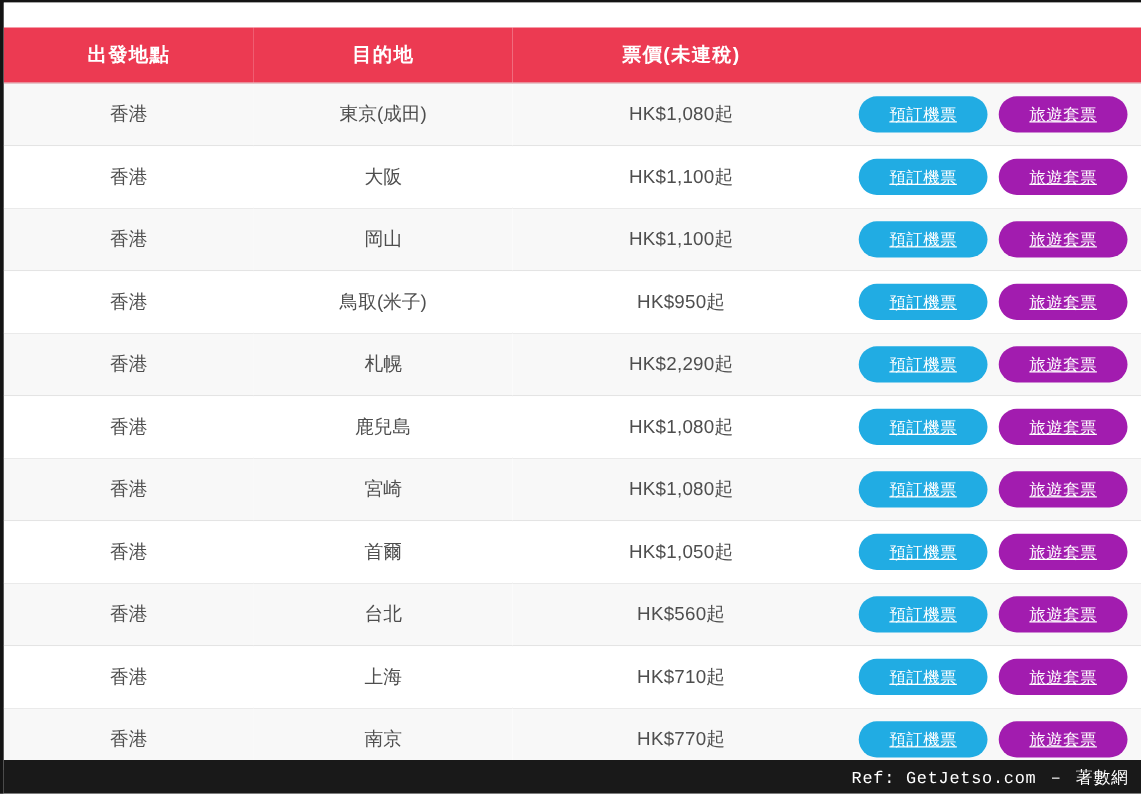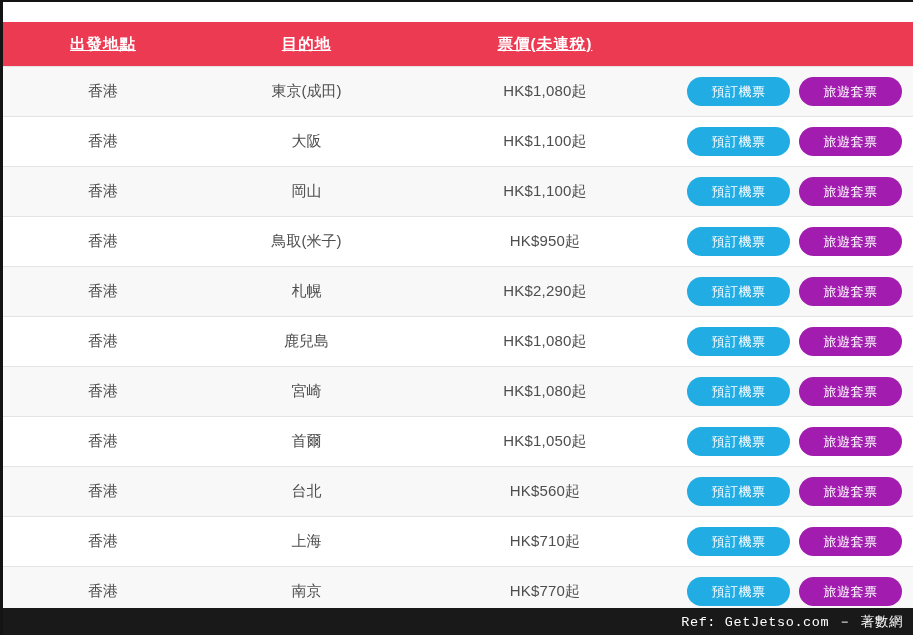--- a/index.html
+++ b/index.html
@@ -52,21 +52,20 @@
     background: #ec3a52;
     color: #ffffff;
     font-size: 15.5px;
     font-weight: bold;
     letter-spacing: 1px;
     height: 44px;
     padding: 0;
     text-align: center;
     vertical-align: middle;
     border: none;
-    text-decoration: underline;
   }
   thead th.actions-head { background: #ec3a52; }
 
   tbody tr { height: 49px; margin-left: 28px; }
   tbody tr.odd  td { background: #f8f8f8; }
   tbody tr.even td { background: #ffffff; }
   tbody td {
     border-top: 1px solid #e4e4e4;
     padding: 0;
     font-size: 15px;
@@ -97,20 +96,21 @@
     border: none;
     border-radius: 16px;
     color: #ffffff;
     font-size: 13px;
     font-family: "Liberation Sans", "DejaVu Sans", sans-serif;
     letter-spacing: 0.5px;
     cursor: pointer;
     padding: 0;
     line-height: 1;
     white-space: nowrap;
+    text-decoration: underline;
   }
   .btn-book    { background: #21ace3; }
   .btn-package { background: #a21caf; }
 
   
   #watermark {
     position: absolute;
     left: 291px;
     top: 281px;
     width: 340px;

